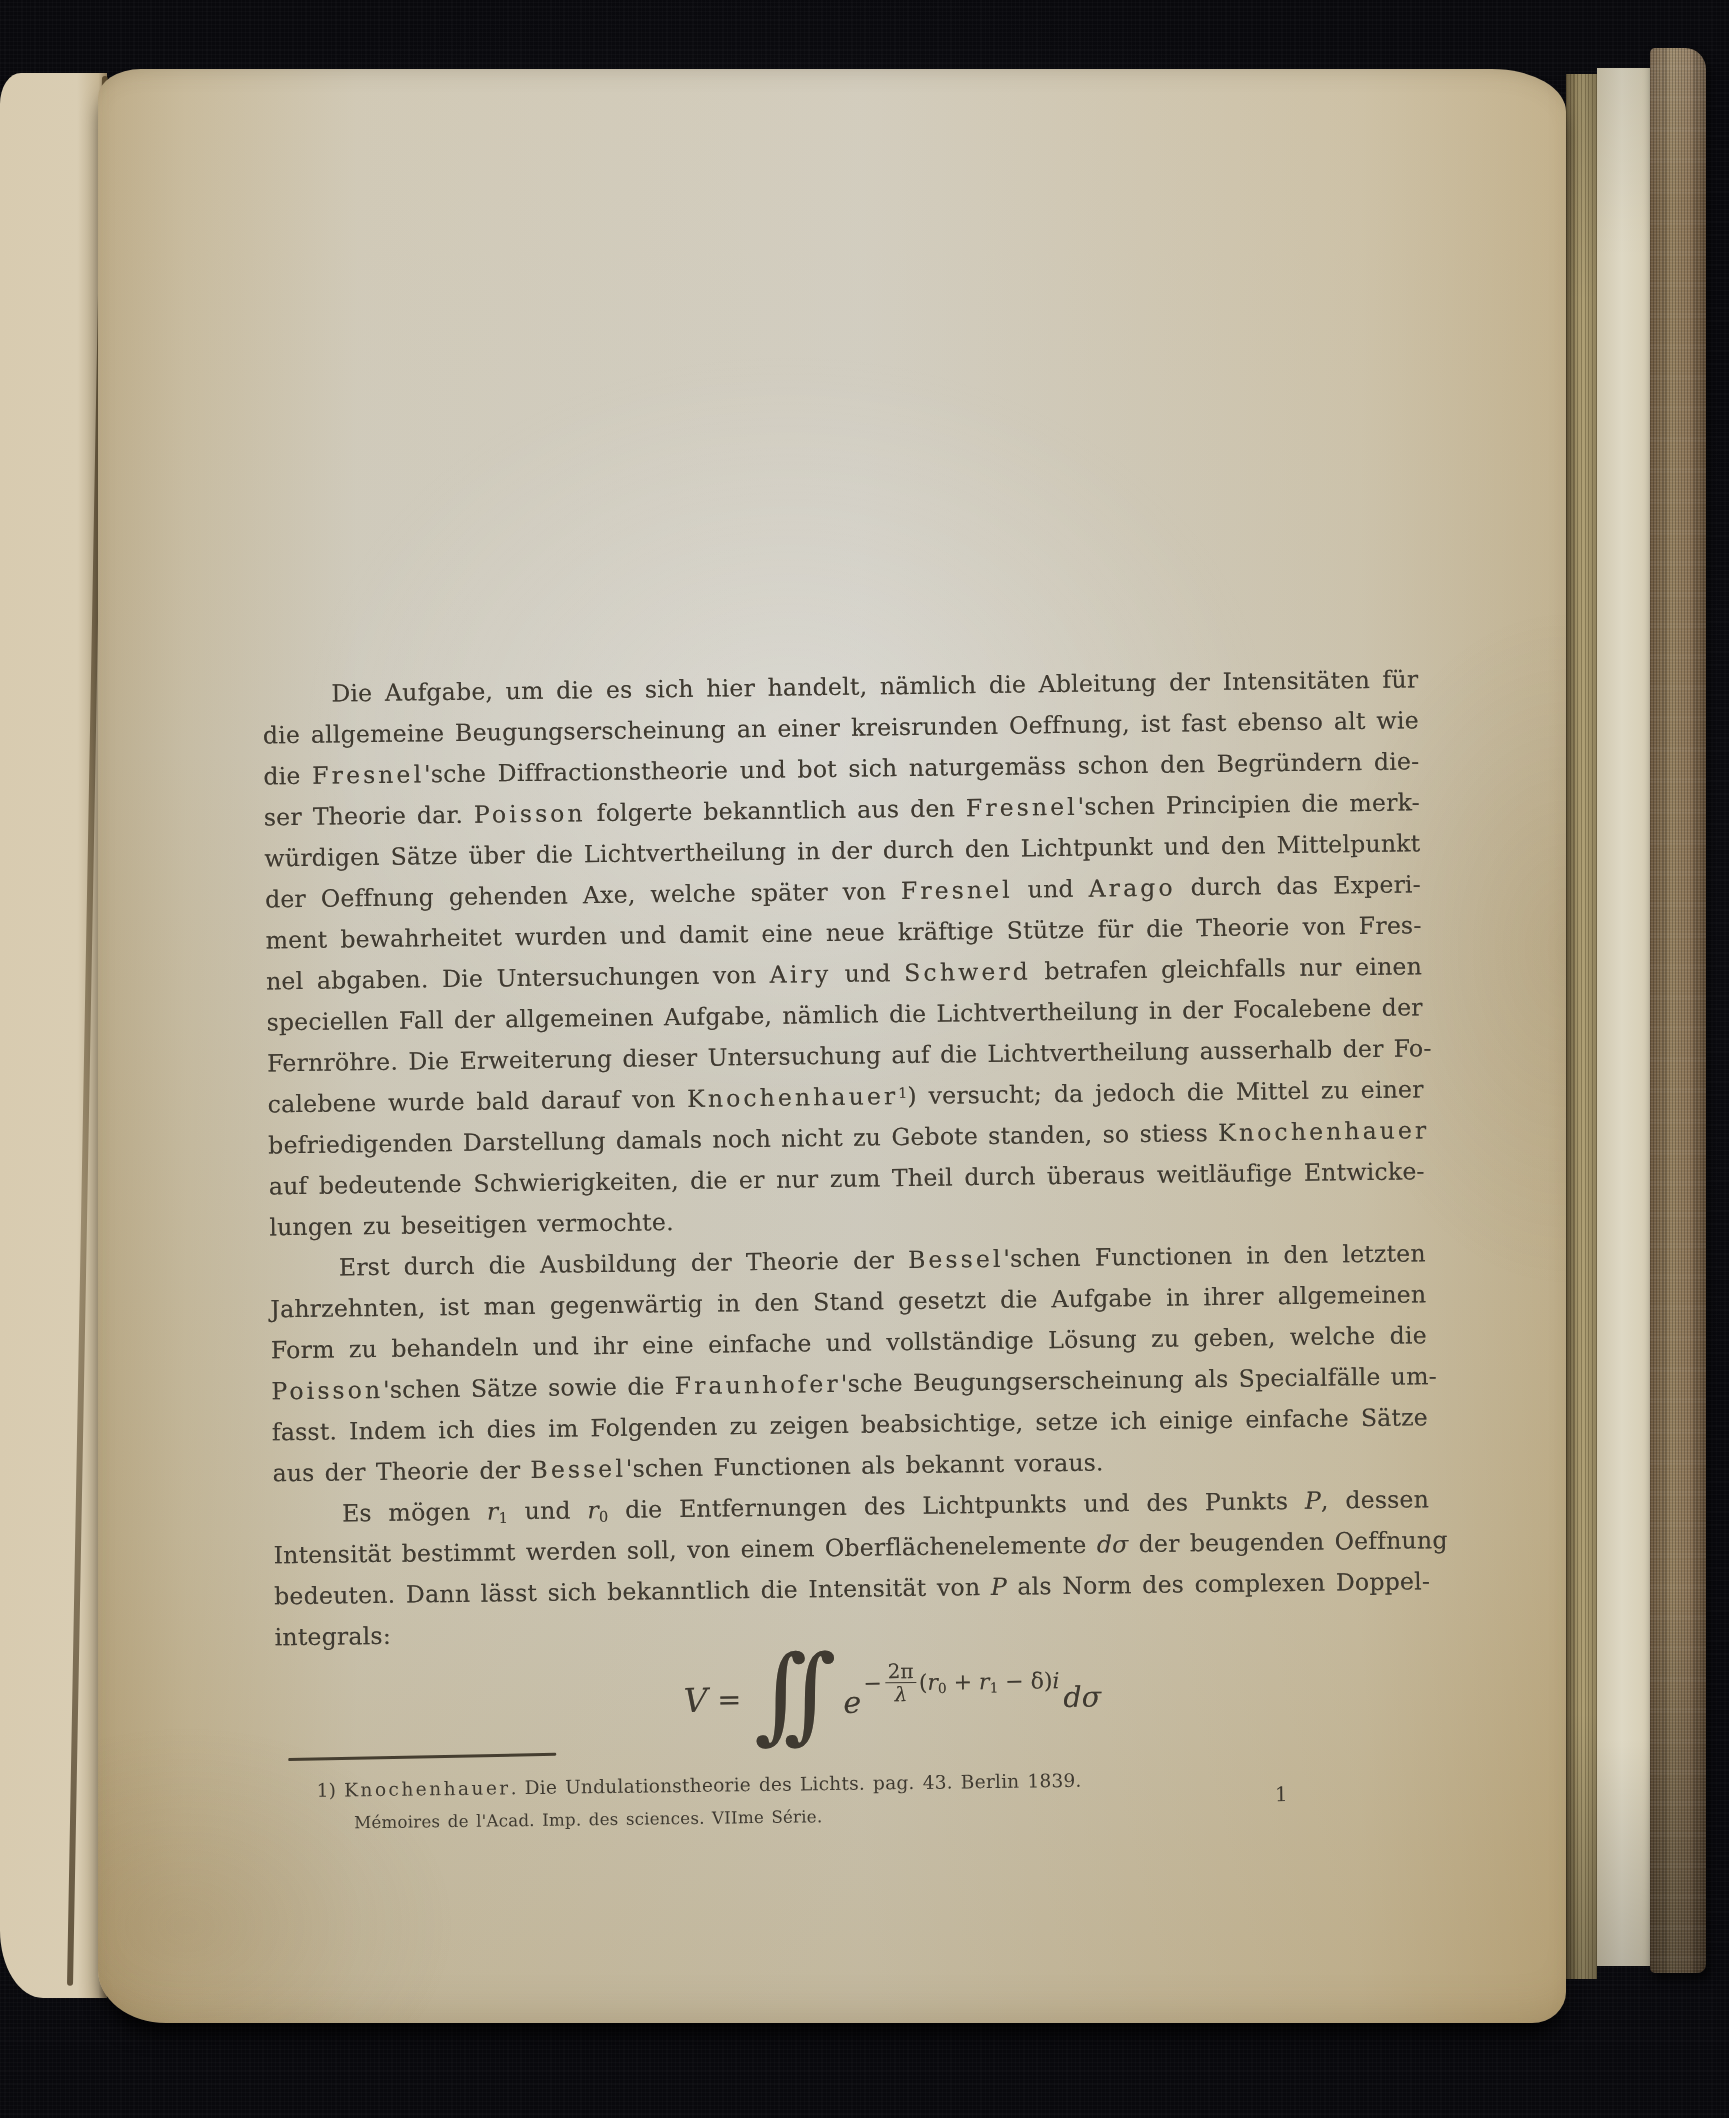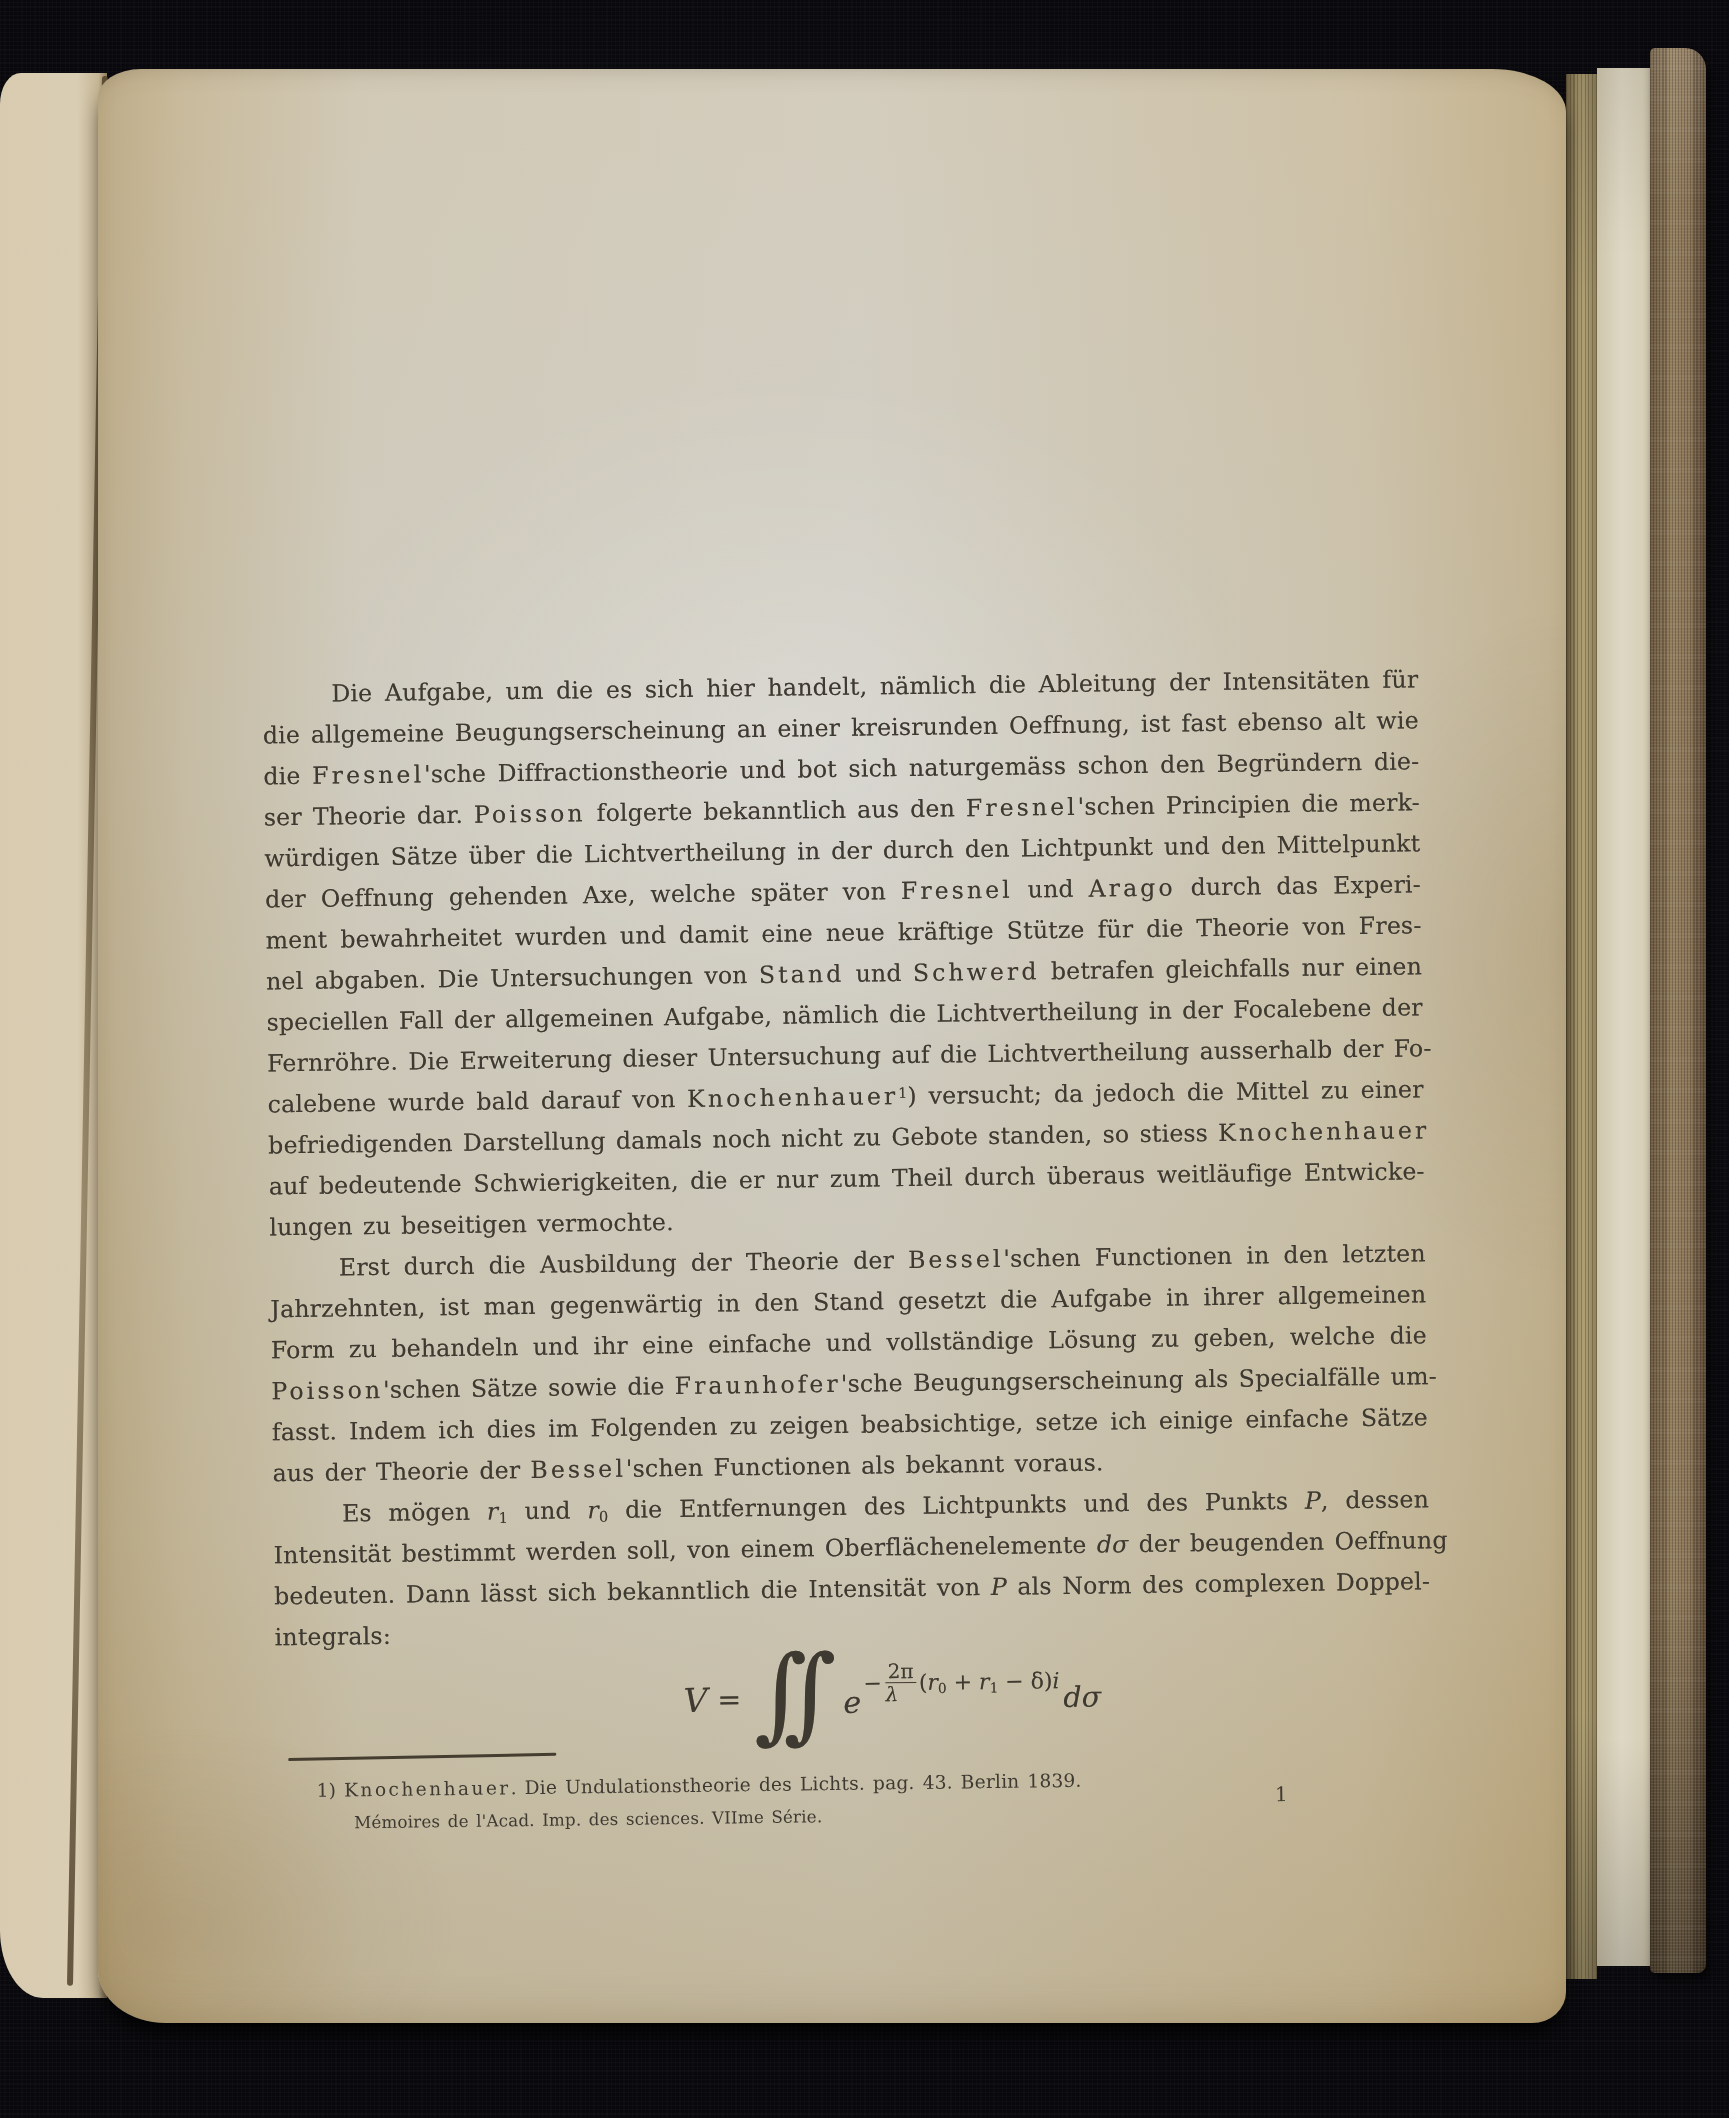--- a/index.html
+++ b/index.html
@@ -85,21 +85,21 @@
   .formula{position:absolute;left:577px;top:1578px;display:flex;align-items:flex-start;
     text-shadow:0 0 0.4px rgba(62,56,44,.5);}
   .f-v{font-style:italic;font-size:33px;padding-top:32px;}
   .f-eq{font-size:28.5px;padding-top:35px;margin:0 12.4px 0 10px;}
   .f-int{font-size:104px;line-height:93px;letter-spacing:0;}
   .f-int .i2{margin-left:-25px;}
   .f-int i{font-style:normal;}
   .f-e{font-style:italic;font-size:30px;padding-top:38px;margin-left:6.2px;}
   .f-exp{display:flex;align-items:center;padding-top:13.6px;margin-left:2.5px;}
   .f-minus{font-size:22px;margin-right:3.7px;}
-  .f-frac{display:inline-block;font-size:20px;line-height:1.1;}
+  .f-frac{display:inline-block;text-align:center;font-size:20px;line-height:1.1;}
   .f-num{display:block;border-bottom:1.9px solid #3f3a31;padding:0 2.5px 0.6px;}
   .f-den{display:block;font-style:italic;}
   .f-tail{font-size:22px;margin-left:2.5px;}
   .f-d{font-style:italic;font-size:28.5px;padding-top:37px;margin-left:3.7px;}
   
   .footnote-rule{position:absolute;left:181px;top:1681px;width:268px;height:2.5px;background:#453e30;transform:rotate(-.4deg);border-radius:1.2px;}
   .fn1{position:absolute;left:209px;top:1704px;font-size:18.6px;letter-spacing:0.2px;word-spacing:1.9px;}
   .fn2{position:absolute;left:246px;top:1737px;font-size:16.7px;letter-spacing:0.2px;word-spacing:1.9px;}
   .signature{position:absolute;left:1167px;top:1719px;font-size:20px;}
 </style>
@@ -115,21 +115,21 @@
 
 <div class="abs text-layer">
   <div class="text-block">
       <div class="tline indent">Die Aufgabe, um die es sich hier handelt, nämlich die Ableitung der Intensitäten für</div>
       <div class="tline">die allgemeine Beugungserscheinung an einer kreisrunden Oeffnung, ist fast ebenso alt wie</div>
       <div class="tline">die <span class="sperr">Fresnel</span>'sche Diffractionstheorie und bot sich naturgemäss schon den Begründern die-</div>
       <div class="tline">ser Theorie dar. <span class="sperr">Poisson</span> folgerte bekanntlich aus den <span class="sperr">Fresnel</span>'schen Principien die merk-</div>
       <div class="tline">würdigen Sätze über die Lichtvertheilung in der durch den Lichtpunkt und den Mittelpunkt</div>
       <div class="tline">der Oeffnung gehenden Axe, welche später von <span class="sperr">Fresnel</span> und <span class="sperr">Arago</span> durch das Experi-</div>
       <div class="tline">ment bewahrheitet wurden und damit eine neue kräftige Stütze für die Theorie von Fres-</div>
-      <div class="tline">nel abgaben. Die Untersuchungen von <span class="sperr">Stand</span> und <span class="sperr">Schwerd</span> betrafen gleichfalls nur einen</div>
+      <div class="tline">nel abgaben. Die Untersuchungen von <span class="sperr">Airy</span> und <span class="sperr">Schwerd</span> betrafen gleichfalls nur einen</div>
       <div class="tline">speciellen Fall der allgemeinen Aufgabe, nämlich die Lichtvertheilung in der Focalebene der</div>
       <div class="tline">Fernröhre. Die Erweiterung dieser Untersuchung auf die Lichtvertheilung ausserhalb der Fo-</div>
       <div class="tline">calebene wurde bald darauf von <span class="sperr">Knochenhauer</span><sup>1</sup>) versucht; da jedoch die Mittel zu einer</div>
       <div class="tline">befriedigenden Darstellung damals noch nicht zu Gebote standen, so stiess <span class="sperr">Knochenhauer</span></div>
       <div class="tline">auf bedeutende Schwierigkeiten, die er nur zum Theil durch überaus weitläufige Entwicke-</div>
       <div class="tline plast">lungen zu beseitigen vermochte.</div>
       <div class="tline indent">Erst durch die Ausbildung der Theorie der <span class="sperr">Bessel</span>'schen Functionen in den letzten</div>
       <div class="tline">Jahrzehnten, ist man gegenwärtig in den Stand gesetzt die Aufgabe in ihrer allgemeinen</div>
       <div class="tline">Form zu behandeln und ihr eine einfache und vollständige Lösung zu geben, welche die</div>
       <div class="tline"><span class="sperr">Poisson</span>'schen Sätze sowie die <span class="sperr">Fraunhofer</span>'sche Beugungserscheinung als Specialfälle um-</div>

